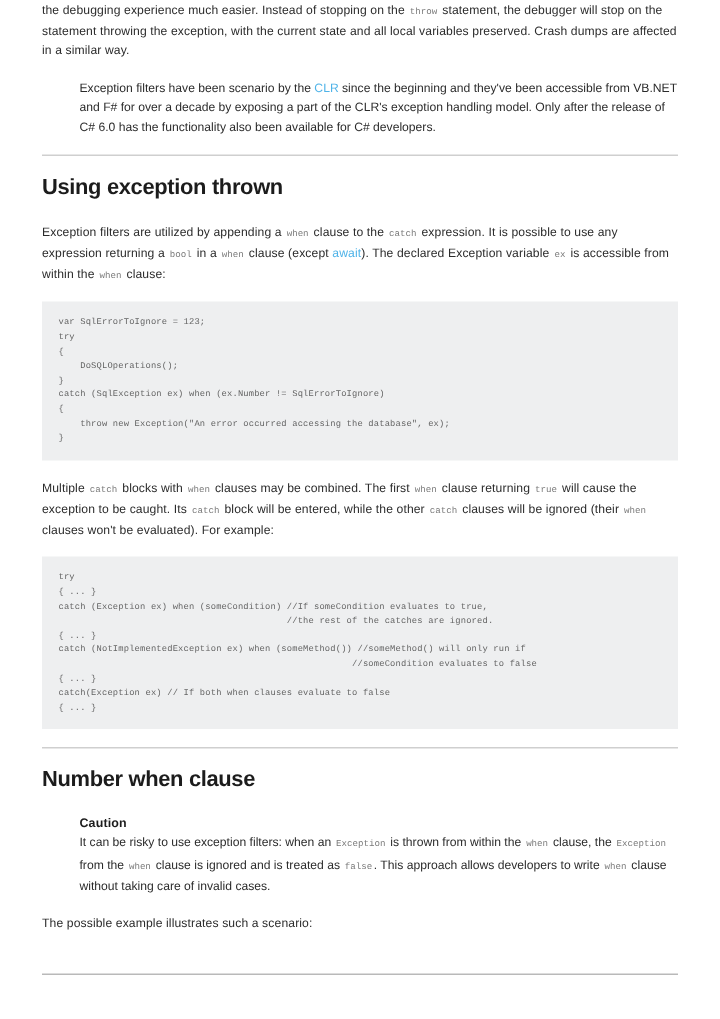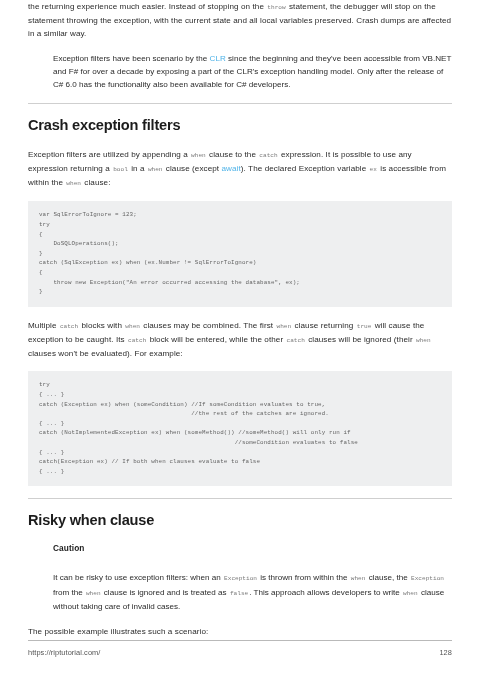--- a/index.html
+++ b/index.html
@@ -66,21 +66,21 @@
     font-size: 14.6px;
     font-weight: bold;
     color: #1c1c1c;
     margin: 0 0 15px 0;
     letter-spacing: -0.015em;
   }
   h3.sub-heading {
     font-size: 8.3px;
     font-weight: bold;
     color: #1c1c1c;
-    margin: 0 0 18px 25px;
+    margin: 0 0 2px 25px;
     letter-spacing: 0.01em;
   }
   pre.code-block {
     background: #eeeff0;
     margin: 0 0 12px 0;
     padding: 9px 11px 10px 11px;
     font-family: "Liberation Mono", "DejaVu Sans Mono", monospace;
     font-size: 5.85px;
     line-height: 9.6px;
     color: #646464;
@@ -108,29 +108,29 @@
     color: #555555;
   }
   .footer-url { letter-spacing: 0.01em; }
   .footer-page { letter-spacing: 0.01em; }
 </style>
 </head>
 <body>
 
 <div class="page">
 
-  <p class="body-text intro-para"><span>the returning experience much easier. Instead of stopping on the </span><code class="inline">throw</code><span> statement, the debugger will stop on the statement throwing the exception, with the current state and all local variables preserved. Crash dumps are affected in a similar way.</span></p>
+  <p class="body-text intro-para"><span>the debugging experience much easier. Instead of stopping on the </span><code class="inline">throw</code><span> statement, the debugger will stop on the statement throwing the exception, with the current state and all local variables preserved. Crash dumps are affected in a similar way.</span></p>
 
   <blockquote class="quote">
     <p><span>Exception filters have been scenario by the </span><a class="link" href="#">CLR</a><span> since the beginning and they've been accessible from VB.NET and F# for over a decade by exposing a part of the CLR's exception handling model. Only after the release of C# 6.0 has the functionality also been available for C# developers.</span></p>
   </blockquote>
 
   <hr class="rule">
 
-  <h2 class="section-heading">Crash exception filters</h2>
+  <h2 class="section-heading">Using exception thrown</h2>
 
   <p class="body-text"><span>Exception filters are utilized by appending a </span><code class="inline">when</code><span> clause to the </span><code class="inline">catch</code><span> expression. It is possible to use any expression returning a </span><code class="inline">bool</code><span> in a </span><code class="inline">when</code><span> clause (except </span><a class="link" href="#">await</a><span>). The declared Exception variable </span><code class="inline">ex</code><span> is accessible from within the </span><code class="inline">when</code><span> clause:</span></p>
 
   <pre class="code-block">var SqlErrorToIgnore = 123;
 try
 {
     DoSQLOperations();
 }
 catch (SqlException ex) when (ex.Number != SqlErrorToIgnore)
 {
@@ -145,31 +145,27 @@
                                           //the rest of the catches are ignored.
 { ... }
 catch (NotImplementedException ex) when (someMethod()) //someMethod() will only run if
                                                       //someCondition evaluates to false
 { ... }
 catch(Exception ex) // If both when clauses evaluate to false
 { ... }</pre>
 
   <hr class="rule">
 
-  <h2 class="section-heading">Risky when clause</h2>
+  <h2 class="section-heading">Number when clause</h2>
 
   <h3 class="sub-heading">Caution</h3>
 
   <blockquote class="quote">
     <p><span>It can be risky to use exception filters: when an </span><code class="inline">Exception</code><span> is thrown from within the </span><code class="inline">when</code><span> clause, the </span><code class="inline">Exception</code><span> from the </span><code class="inline">when</code><span> clause is ignored and is treated as </span><code class="inline">false</code><span>. This approach allows developers to write </span><code class="inline">when</code><span> clause without taking care of invalid cases.</span></p>
   </blockquote>
 
   <p class="body-text">The possible example illustrates such a scenario:</p>
 
   <div class="footer">
     <hr class="footer-rule">
-    <div class="footer-row">
-      <span class="footer-url">https://riptutorial.com/</span>
-      <span class="footer-page">128</span>
-    </div>
   </div>
 
 </div>
 
 </body></html>

